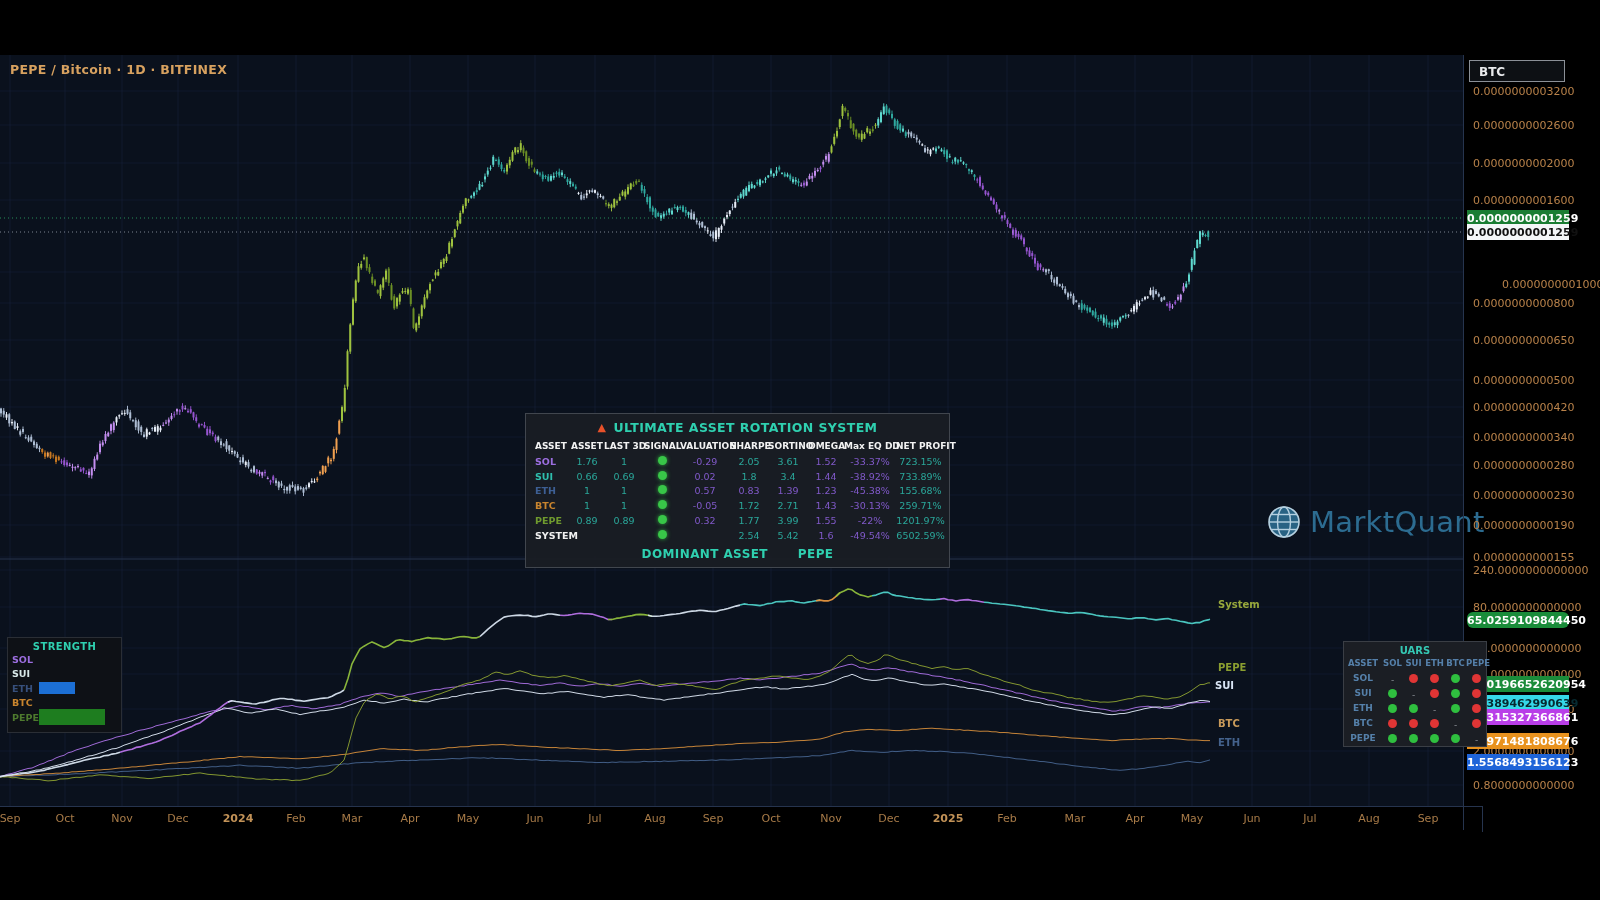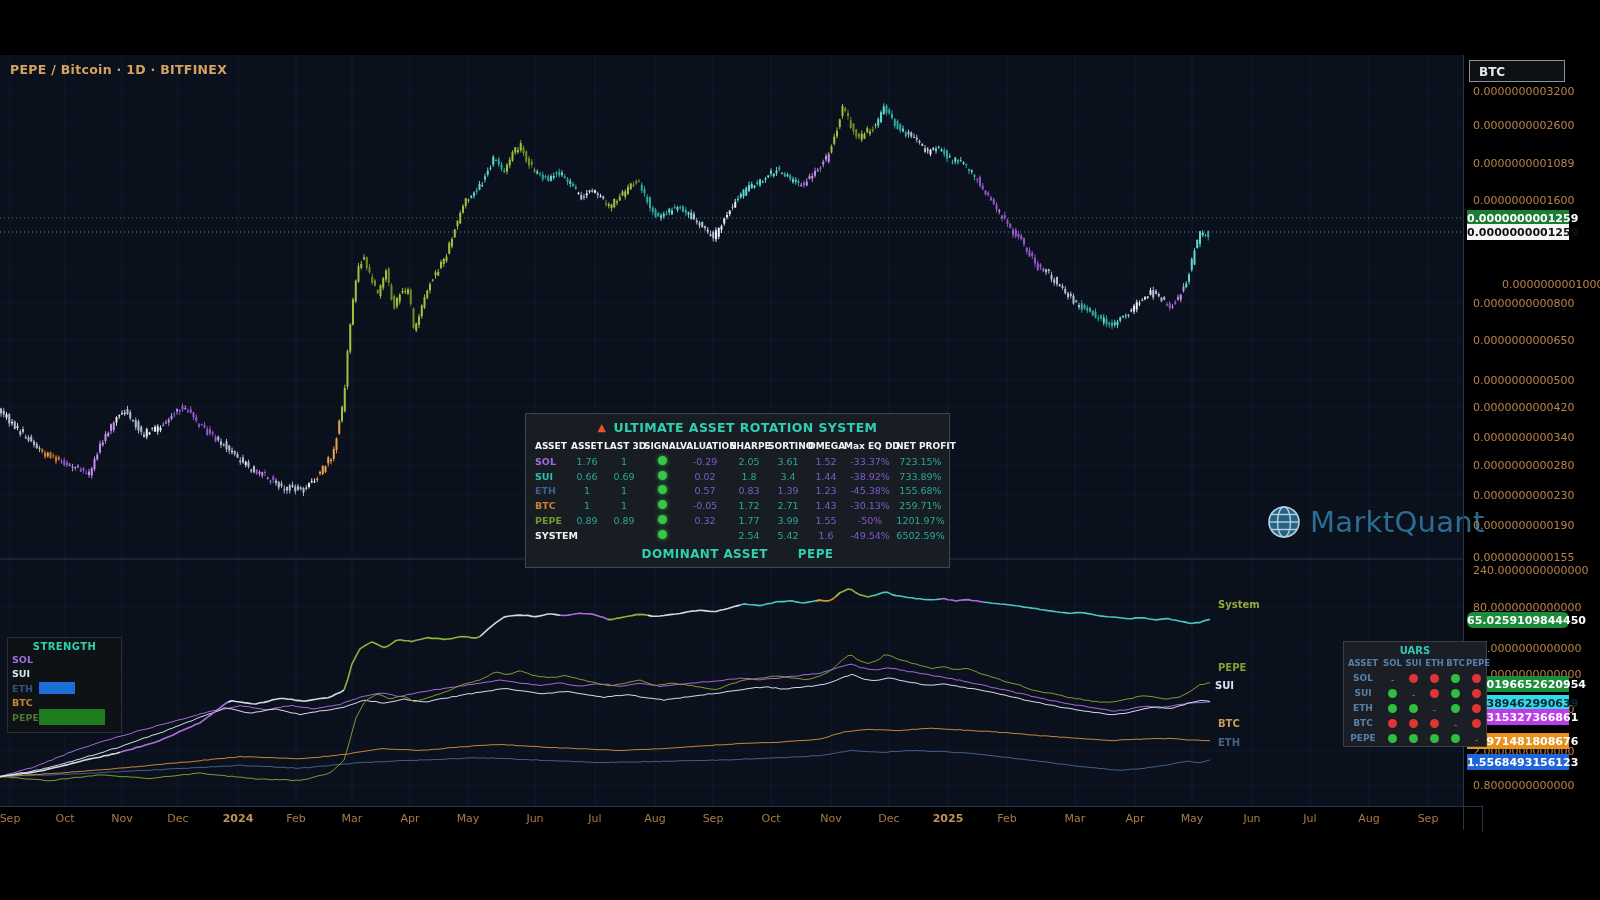--- a/index.html
+++ b/index.html
@@ -1090,21 +1090,21 @@
         </div>
         <div class="rt-grid row">
           <div class="rt-c rt-asset" style="color: rgb(111, 154, 46);">PEPE</div>
           <div class="rt-c teal">0.89</div>
           <div class="rt-c teal">0.89</div>
           <div class="rt-c"><span class="sig-dot"></span></div>
           <div class="rt-c purp">0.32</div>
           <div class="rt-c teal">1.77</div>
           <div class="rt-c teal">3.99</div>
           <div class="rt-c purp">1.55</div>
-          <div class="rt-c purp">-50%</div>
+          <div class="rt-c purp">-22%</div>
           <div class="rt-c teal">1201.97%</div>
         </div>
         <div class="rt-grid row">
           <div class="rt-c rt-asset" style="color: rgb(240, 240, 240);">SYSTEM</div>
           <div class="rt-c teal"></div>
           <div class="rt-c teal"></div>
           <div class="rt-c"><span class="sig-dot"></span></div>
           <div class="rt-c purp"></div>
           <div class="rt-c teal">2.54</div>
           <div class="rt-c teal">5.42</div>
@@ -1214,21 +1214,21 @@
       <div class="line-label" style="left: 1215px; top: 685px; color: rgb(216, 228, 244);">SUI</div>
       <div class="line-label" style="left: 1218px; top: 723px; color: rgb(200, 154, 90);">BTC</div>
       <div class="line-label" style="left: 1218px; top: 742px; color: rgb(68, 98, 140);">ETH</div>
     </div>
 
   <div class="price-axis">
     <div class="axis-btn">BTC</div>
     <div id="axis-labels">
         <div class="ptick" style="top: 36px;">0.0000000003200</div>
         <div class="ptick" style="top: 70px;">0.0000000002600</div>
-        <div class="ptick" style="top: 108px;">0.0000000001089</div>
+        <div class="ptick" style="top: 108px;">0.0000000002000</div>
         <div class="ptick" style="top: 145px;">0.0000000001600</div>
         <div class="ptick" style="top: 229px; margin-left: 29px;">0.0000000001000</div>
         <div class="ptick" style="top: 248px;">0.0000000000800</div>
         <div class="ptick" style="top: 285px;">0.0000000000650</div>
         <div class="ptick" style="top: 325px;">0.0000000000500</div>
         <div class="ptick" style="top: 352px;">0.0000000000420</div>
         <div class="ptick" style="top: 382px;">0.0000000000340</div>
         <div class="ptick" style="top: 410px;">0.0000000000280</div>
         <div class="ptick" style="top: 440px;">0.0000000000230</div>
         <div class="ptick" style="top: 470px;">0.0000000000190</div>

